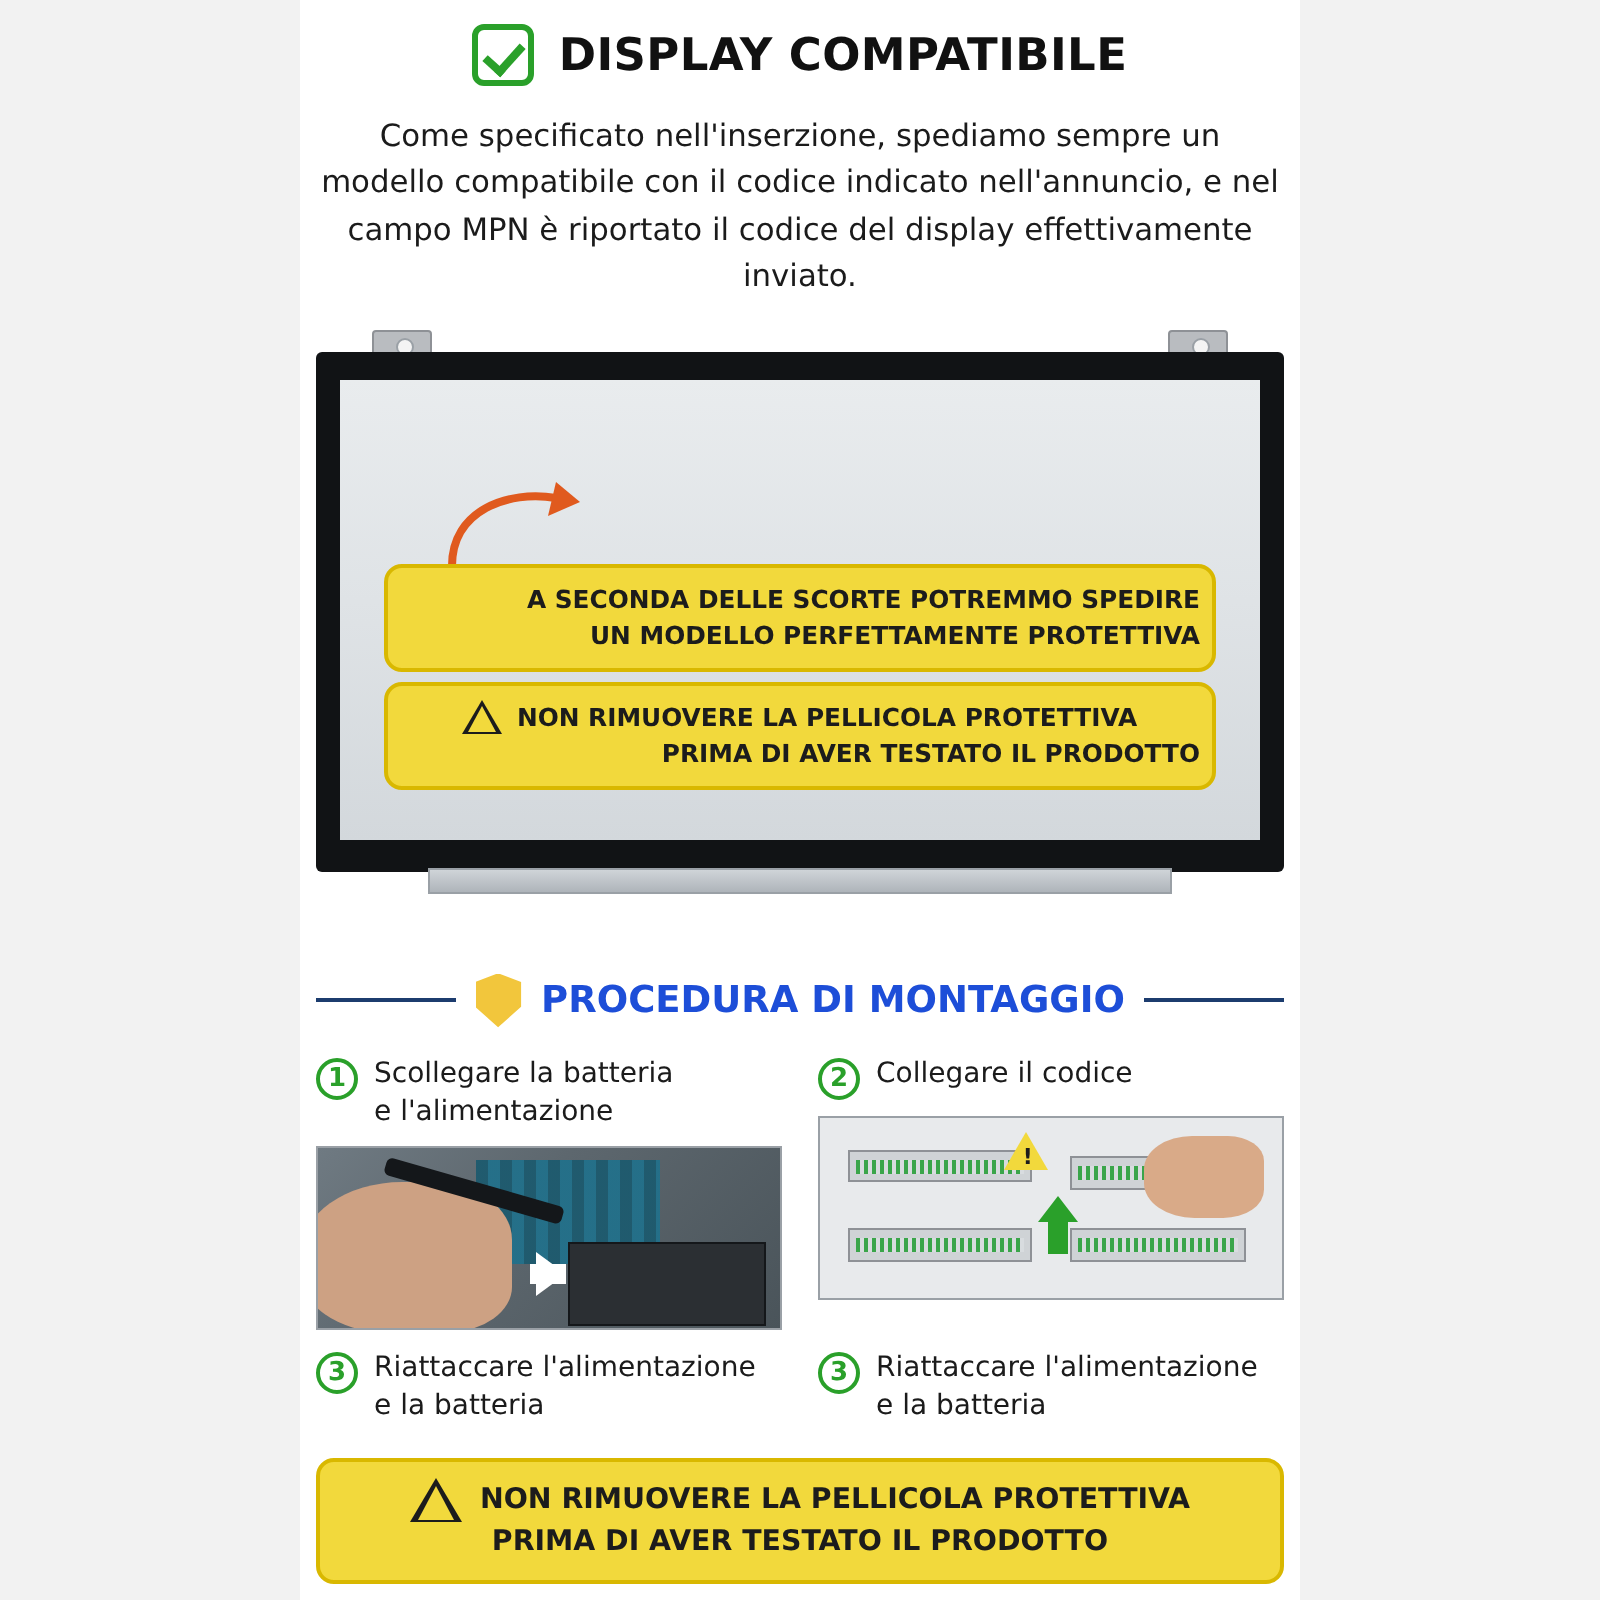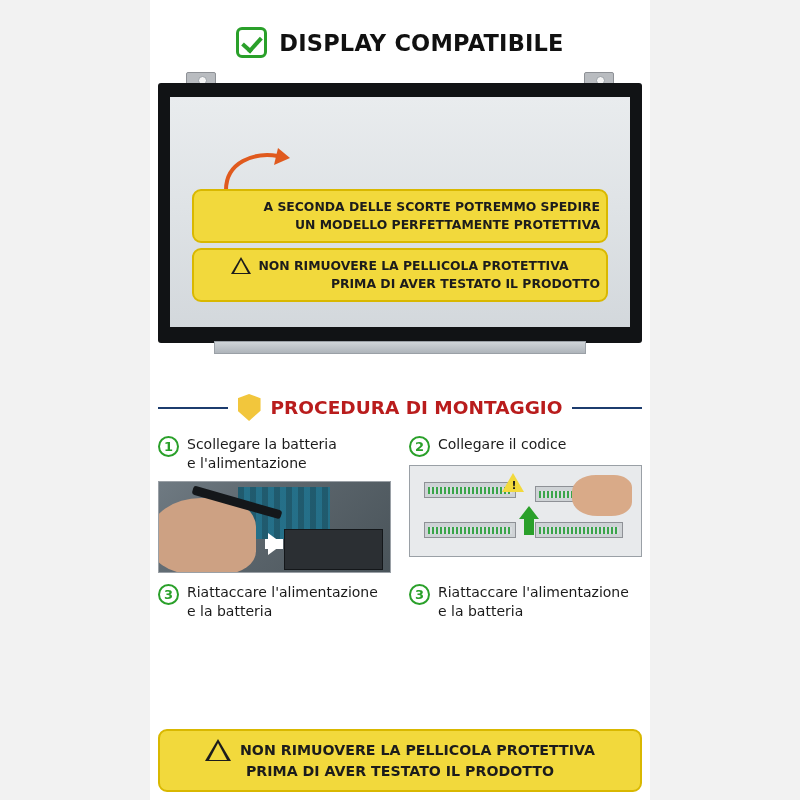--- a/index.html
+++ b/index.html
@@ -37,21 +37,21 @@
     width: 500px;
     height: 800px;
   }
 
   
   .header-row {
     display: flex;
     align-items: center;
     justify-content: center;
     gap: 12px;
-    margin-top: 27px;
+    margin-top: 12px;
   }
   .check-box-icon {
     width: 31px;
     height: 31px;
     border-radius: 6px;
     background: #ffffff;
     border: 3px solid #2aa02a;
     box-sizing: border-box;
     position: relative;
   }
@@ -225,21 +225,21 @@
   .shield-icon {
     width: 23px;
     height: 27px;
     background: #f2c63c;
     flex: 0 0 auto;
     clip-path: polygon(50% 0, 100% 16%, 100% 62%, 50% 100%, 0 62%, 0 16%);
   }
   .section-title {
     font-size: 18.5px;
     font-weight: bold;
-    color: #b91c1c;
+    color: #1d4ed8;
     white-space: nowrap;
   }
 
   
   .steps {
     display: flex;
     gap: 18px;
     margin: 14px 8px 0 8px;
   }
   .step-col { width: 50%; }
@@ -472,20 +472,21 @@
   <div class="side-rail left"></div>
   <div class="side-rail right"></div>
 
   <div class="content">
 
     <div class="header-row">
       <div class="check-box-icon"></div>
       <div class="header-title">DISPLAY COMPATIBILE</div>
     </div>
 
+    <div class="intro">Come specificato nell'inserzione, spediamo sempre un modello compatibile con il codice indicato nell'annuncio, e nel campo MPN è riportato il codice del display effettivamente inviato.</div>
 
     <div class="panel-wrap">
       <div class="panel-bracket bl"></div>
       <div class="panel-bracket br"></div>
 
       <div class="panel-body">
         <div class="panel-screen"></div>
       </div>
 
       <svg class="arrow-svg" width="70" height="48">

